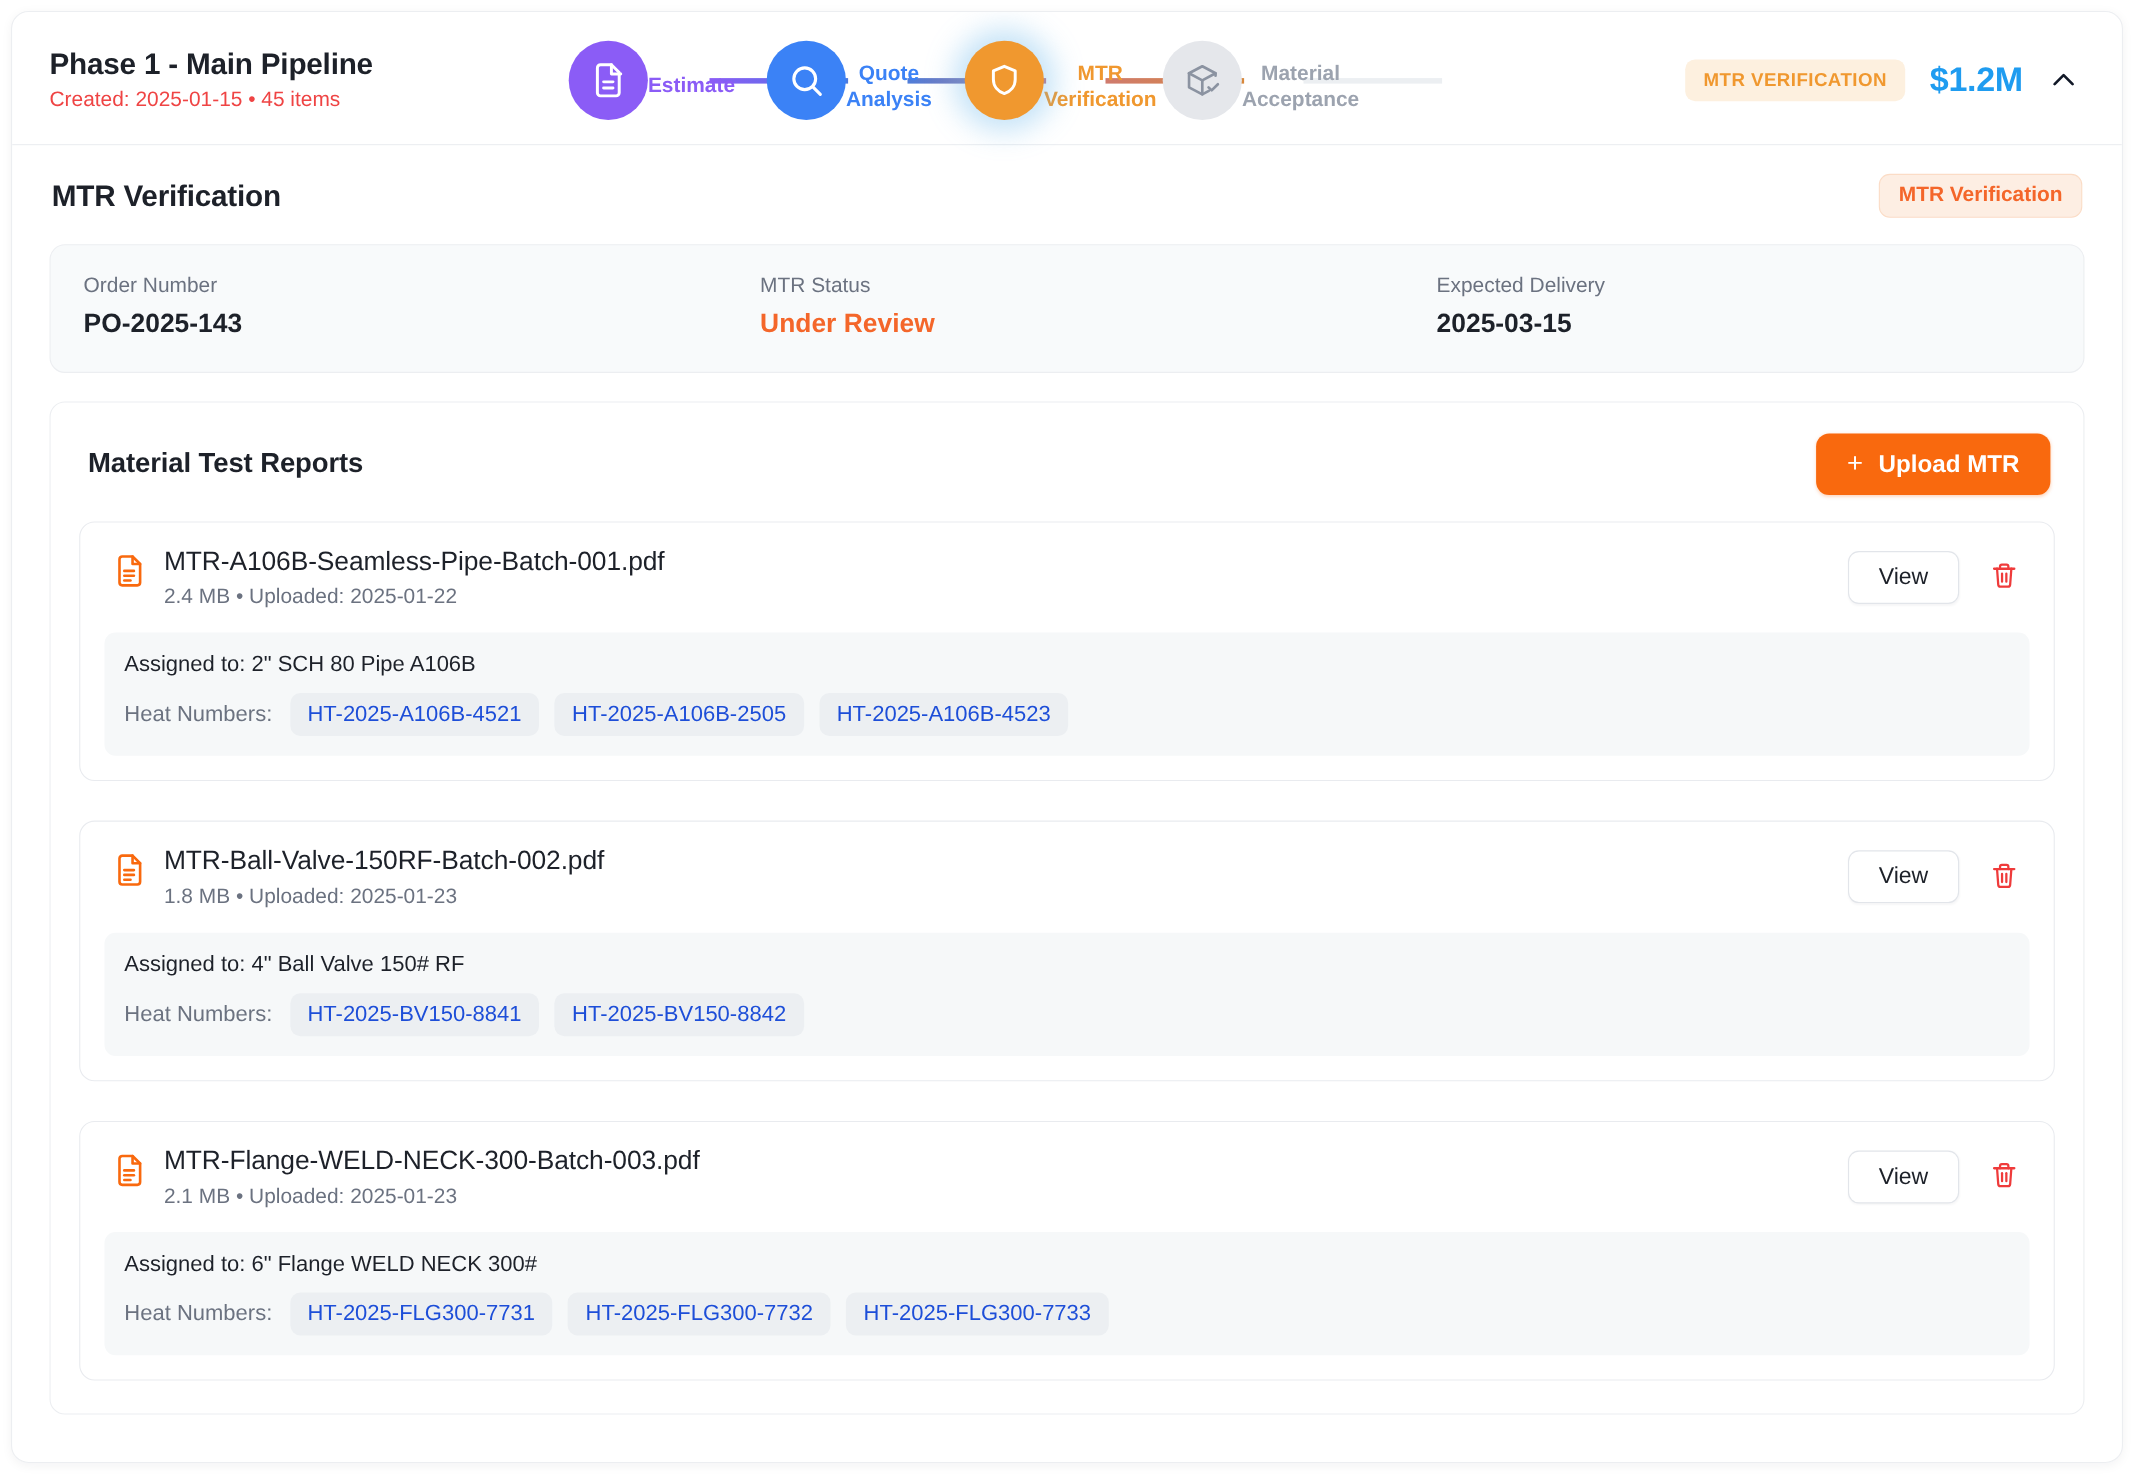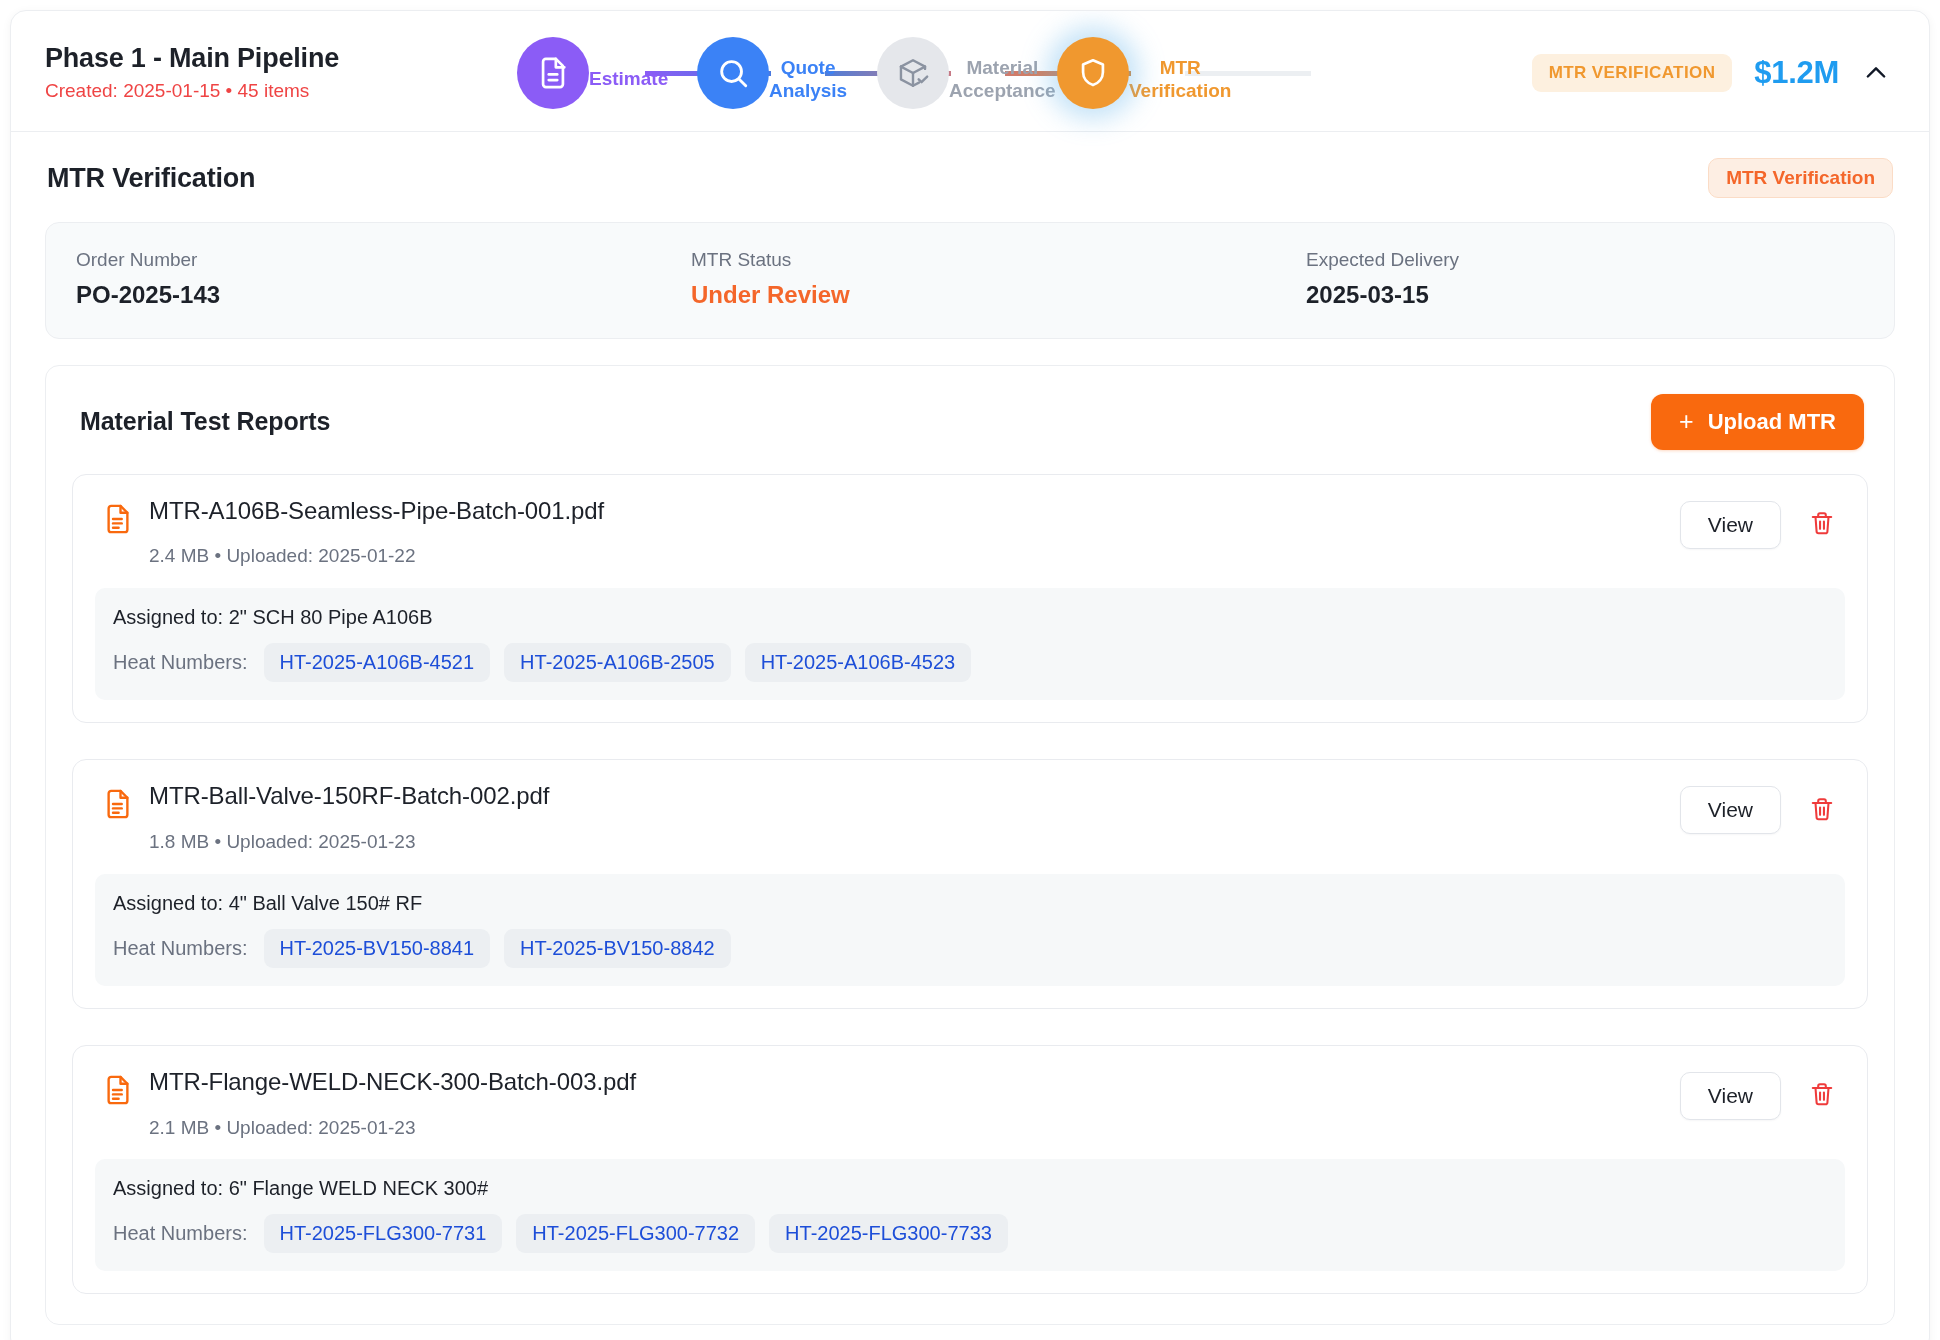--- a/index.html
+++ b/index.html
@@ -169,21 +169,21 @@
     padding: 22px 22px 22px 22px;
     background: #ffffff;
   }
   .mtr-top { display: flex; align-items: flex-start; }
   .file-icon { flex: 0 0 auto; margin: 5px 16px 0 8px; }
   .mtr-meta { flex: 1 1 auto; min-width: 0; }
   .mtr-name {
     font-size: 24px; font-weight: 500; color: #1d2129;
     letter-spacing: -0.1px; line-height: 1.2;
   }
-  .mtr-sub { font-size: 19px; color: #6b7280; margin-top: 20px; line-height: 1.2; }
+  .mtr-sub { font-size: 19px; color: #6b7280; margin-top: 7px; line-height: 1.2; }
   .mtr-actions { flex: 0 0 auto; display: flex; align-items: center; gap: 24px; padding-top: 4px; }
   .btn-view {
     background: #ffffff; color: #1d2129;
     border: 1px solid #e2e5ea; border-radius: 10px;
     font-family: inherit; font-size: 21px; font-weight: 400;
     padding: 11px 27px; cursor: pointer;
     box-shadow: 0 1px 2px rgba(16,24,40,.04);
   }
   .btn-trash {
     background: transparent; border: none; cursor: pointer;
@@ -245,48 +245,48 @@
               <svg width="34" height="34" viewBox="0 0 24 24" fill="none" stroke="#fff" stroke-width="2" stroke-linecap="round" stroke-linejoin="round">
                 <circle cx="11" cy="11" r="7"></circle>
                 <line x1="16.2" y1="16.2" x2="21" y2="21"></line>
               </svg>
             </span>
           </div>
           <div class="step-label lab-blue">Quote
 Analysis</div>
         </div>
 
+
+        <div class="step">
+          <div class="step-circle orange">
+            <span>
+              <svg width="34" height="34" viewBox="0 0 24 24" fill="none" stroke="#fff" stroke-width="1.9" stroke-linecap="round" stroke-linejoin="round">
+                <path d="M12 3l7 3v5.5c0 4.3-2.9 7.7-7 9-4.1-1.3-7-4.7-7-9V6z"></path>
+              </svg>
+            </span>
+          </div>
+          <div class="step-label lab-orange">MTR
+Verification</div>
+        </div>
 
         <div class="step">
           <div class="step-circle grey">
             <span>
               <svg width="34" height="34" viewBox="0 0 24 24" fill="none" stroke="#8b93a1" stroke-width="1.7" stroke-linecap="round" stroke-linejoin="round">
                 <path d="M3.5 7.5L12 3l8.5 4.5v1.6"></path>
                 <path d="M3.5 7.5v9L12 21l4.2-2.2"></path>
                 <path d="M12 12L3.5 7.5"></path>
                 <path d="M12 12l8.5-4.5"></path>
                 <path d="M12 12v9"></path>
                 <polyline points="16 16.5 18 18.5 22 14.5"></polyline>
               </svg>
             </span>
           </div>
           <div class="step-label lab-grey">Material
 Acceptance</div>
-        </div>
-
-        <div class="step">
-          <div class="step-circle orange">
-            <span>
-              <svg width="34" height="34" viewBox="0 0 24 24" fill="none" stroke="#fff" stroke-width="1.9" stroke-linecap="round" stroke-linejoin="round">
-                <path d="M12 3l7 3v5.5c0 4.3-2.9 7.7-7 9-4.1-1.3-7-4.7-7-9V6z"></path>
-              </svg>
-            </span>
-          </div>
-          <div class="step-label lab-orange">MTR
-Verification</div>
         </div>
       </div>
 
       <div class="hdr-right">
         <div class="pill-status">MTR VERIFICATION</div>
         <div class="amount">$1.2M</div>
         <div class="chev">
           <svg width="28" height="28" viewBox="0 0 24 24" fill="none" stroke="#111827" stroke-width="2.1" stroke-linecap="round" stroke-linejoin="round">
             <polyline points="5 15 12 8 19 15"></polyline>
           </svg>

